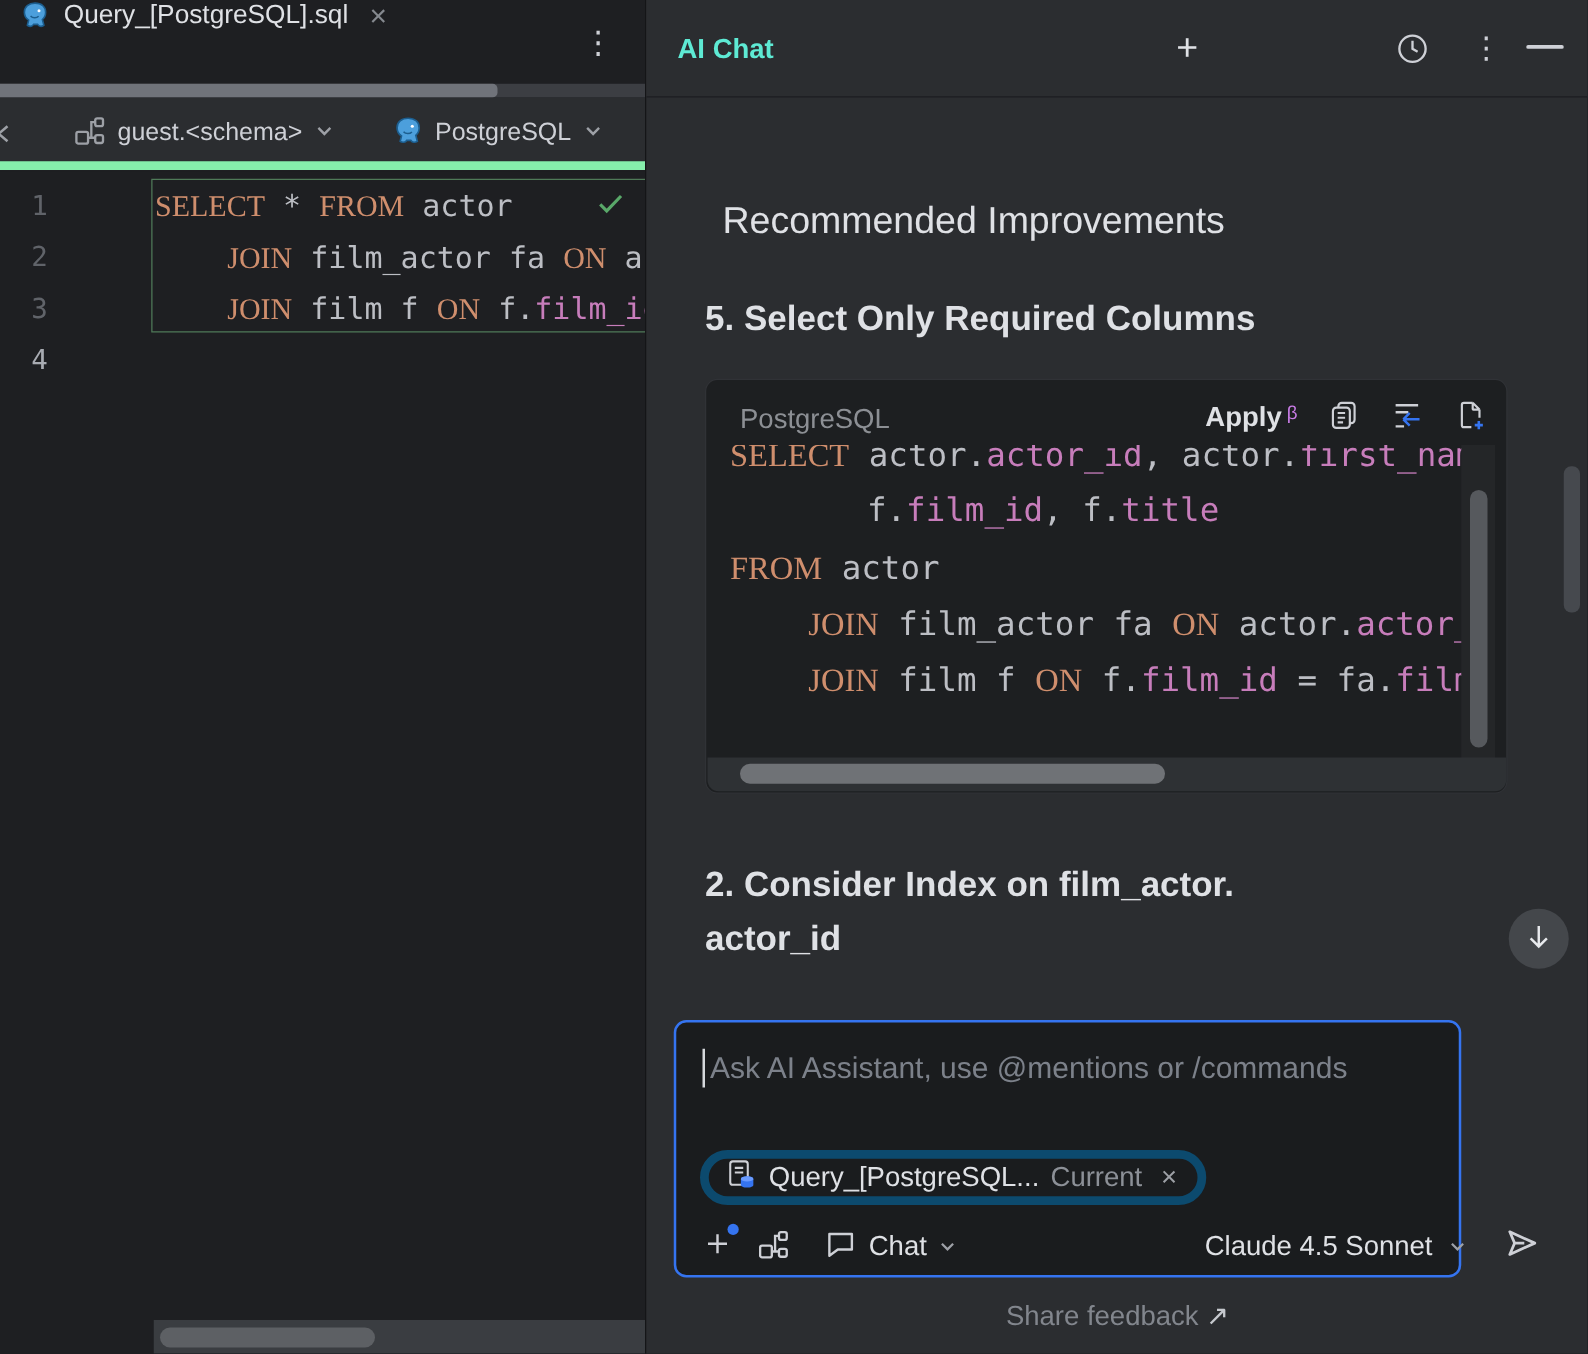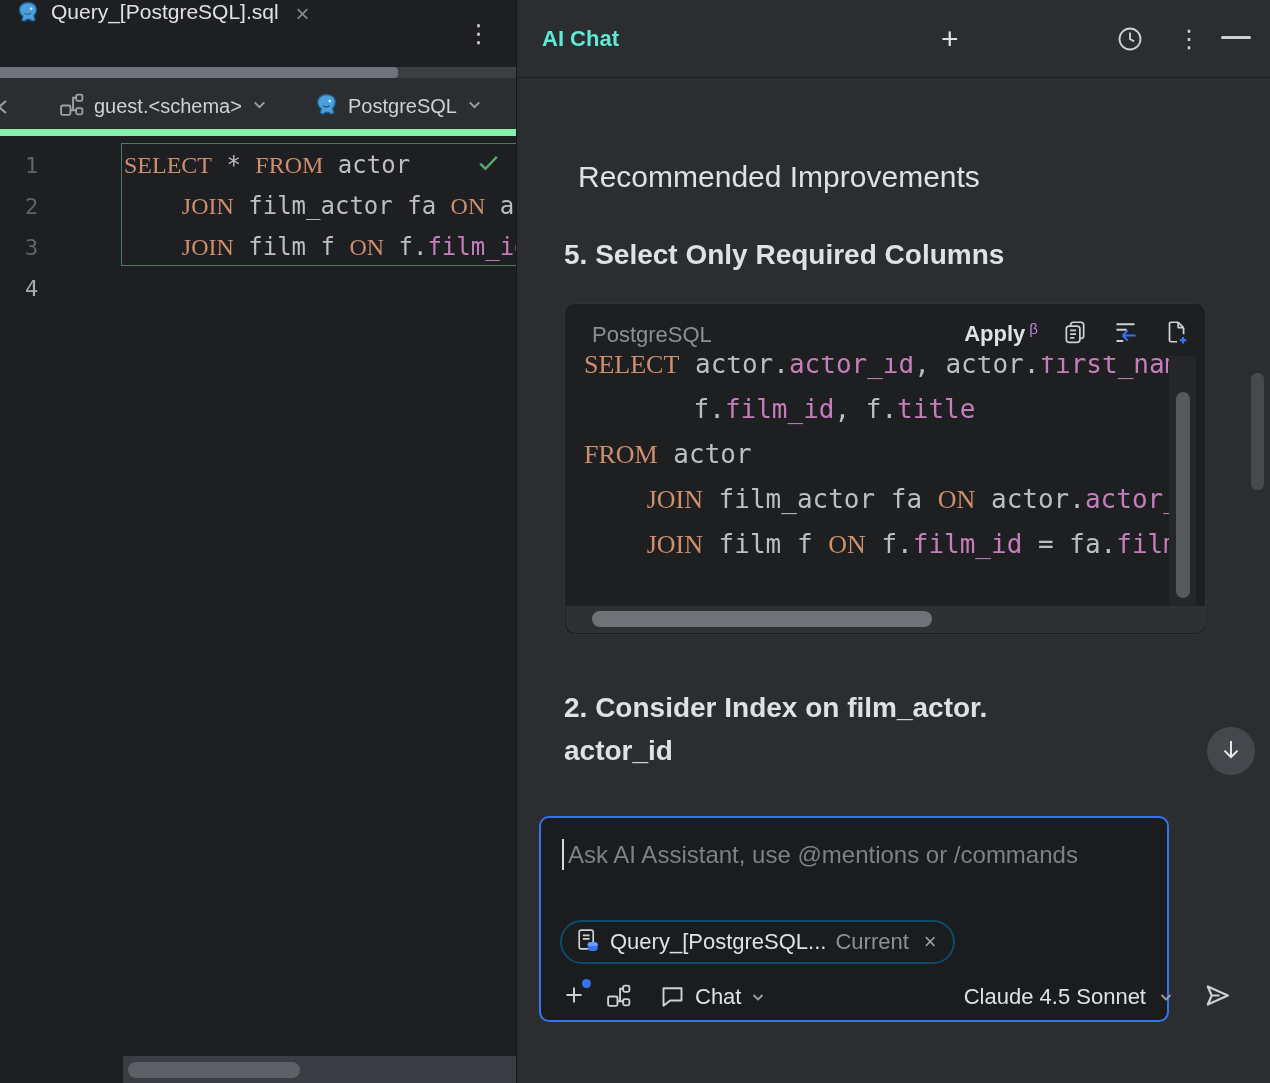--- a/index.html
+++ b/index.html
@@ -61,21 +61,21 @@
   .card-vthumb { position:absolute; left:611px; top:88px; width:14px; height:206px; border-radius:7px; background:#56595D; }
   .card-hstrip { position:absolute; left:1px; bottom:1px; width:639px; height:27px; background:#2E3134; border-radius:0 0 9px 9px; }
   .card-hthumb { position:absolute; left:26px; top:5px; width:340px; height:16px; border-radius:8px; background:#6F7276; }
 
   .down-btn { position:absolute; left:690px; top:727px; width:48px; height:48px; border-radius:50%; background:#44474B; display:flex; align-items:center; justify-content:center; cursor:default; }
   .pane-vthumb { position:absolute; left:734px; top:373px; width:13px; height:117px; border-radius:6px; background:#46494E; }
 
   .input-box { position:absolute; left:22px; top:816px; width:630px; height:206px; background:#1A1C1E; border:2px solid #3574F0; border-radius:10px; }
   .caret { position:absolute; left:21px; top:21px; width:2px; height:31px; background:#D5D8DC; }
   .placeholder { position:absolute; left:27px; top:23px; font-size:24px; color:#7C818A; }
-  .chip { position:absolute; left:19px; top:102px; height:44px; border:2px solid #0c4a6e; border-radius:22px; display:inline-flex; align-items:center; gap:9px; padding:0 16px 0 12px; }
+  .chip { position:absolute; left:19px; top:102px; height:44px; border:7px solid #0c4a6e; border-radius:22px; display:inline-flex; align-items:center; gap:9px; padding:0 16px 0 12px; }
   .chip-label { font-size:22px; color:#DFE1E5; }
   .chip-badge { font-size:22px; color:#8C9097; }
   .chip-close { font-size:22px; color:#9DA0A6; margin-left:6px; }
   .input-actions { position:absolute; left:0; top:158px; width:706px; height:42px; }
   .ia-plus { position:absolute; left:20px; top:6px; width:28px; height:28px; }
   .ia-dot { position:absolute; right:-2px; top:-3px; width:9px; height:9px; border-radius:50%; background:#3574F0; }
   .ia-schema { position:absolute; left:64px; top:6px; }
   .ia-mode { position:absolute; left:118px; top:0; height:42px; display:flex; align-items:center; gap:9px; }
   .ia-mode-label { font-size:22px; color:#DFE1E5; }
   .ia-right { position:absolute; right:14px; top:0; height:42px; display:flex; align-items:center; gap:12px; }
@@ -283,14 +283,15 @@
             </svg>
           <span style="margin-left:16px;">
             <svg width="31" height="31" viewBox="0 0 24 24" fill="none" stroke="#CED0D6" stroke-width="1.7" stroke-linejoin="round">
                 <path d="M4.5 5L20 12 4.5 19l3-7zM7.5 12h6"></path>
               </svg>
           </span>
         </span>
       </div>
     </div>
 
+    <div class="share"><span>Share feedback</span><span class="arr">↗</span></div>
   </div>
 </div>
 
 </body></html>

